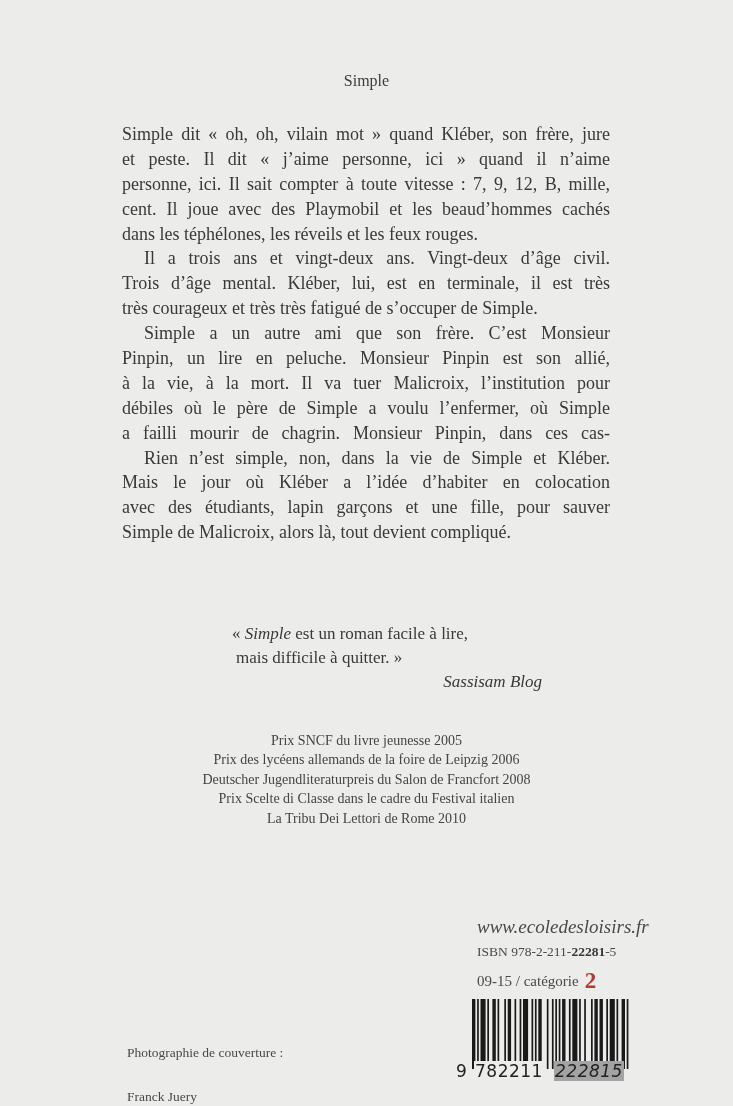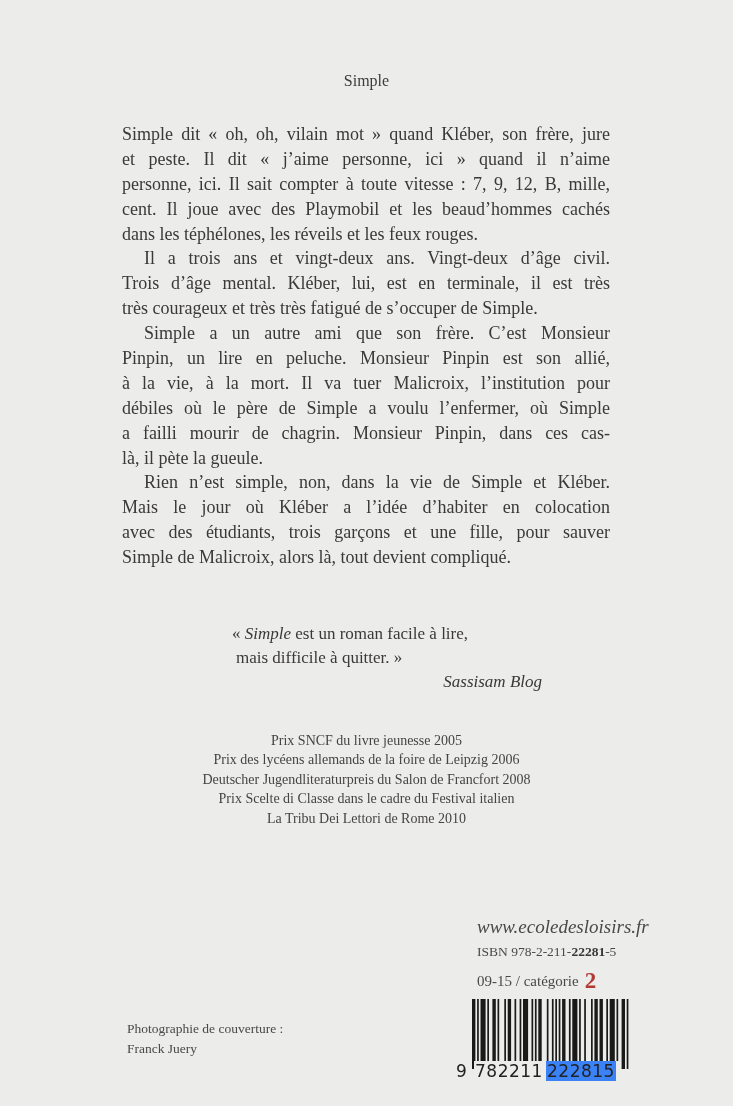--- a/index.html
+++ b/index.html
@@ -125,30 +125,30 @@
       top: 1061px;
       width: 178px;
       font-family: "DejaVu Sans", "Liberation Sans", sans-serif;
       font-size: 17px;
       color: #222;
       letter-spacing: 0.5px;
       white-space: nowrap;
     }
     .barcode-digits .d-first { position: absolute; left: 0; }
     .barcode-digits .d-left { position: absolute; left: 18px; background: #ececea; padding: 0 1px; }
-    .barcode-digits .d-right { position: absolute; left: 90px; background: #3b82f6; padding: 0 1px; }
+    .barcode-digits .d-right { position: absolute; left: 98px; background: #a3a3a3; padding: 0 1px; font-style: italic; }
     .photo-credit {
       position: absolute;
       left: 127px;
       top: 1019px;
       font-size: 13.5px;
       line-height: 20px;
       color: #4a4947;
     }
-    .photo-credit span { display: block; white-space: nowrap; }
+    .photo-credit span { display: block; white-space: nowrap; margin-top: 24px; }
   </style>
 </head>
 <body>
 
 <div class="page">
 
   <div class="title">Simple</div>
 
   <div class="blurb" id="blurb">
       <span class="line">Simple dit « oh, oh, vilain mot » quand Kléber, son frère, jure</span>
@@ -157,24 +157,23 @@
       <span class="line">cent. Il joue avec des Playmobil et les beaud’hommes cachés</span>
       <span class="line last">dans les téphélones, les réveils et les feux rouges.</span>
       <span class="line indent">Il a trois ans et vingt-deux ans. Vingt-deux d’âge civil.</span>
       <span class="line">Trois d’âge mental. Kléber, lui, est en terminale, il est très</span>
       <span class="line last">très courageux et très très fatigué de s’occuper de Simple.</span>
       <span class="line indent">Simple a un autre ami que son frère. C’est Monsieur</span>
       <span class="line">Pinpin, un lire en peluche. Monsieur Pinpin est son allié,</span>
       <span class="line">à la vie, à la mort. Il va tuer Malicroix, l’institution pour</span>
       <span class="line">débiles où le père de Simple a voulu l’enfermer, où Simple</span>
       <span class="line">a failli mourir de chagrin. Monsieur Pinpin, dans ces cas-</span>
-      <span class="line last">là, il pète la gueule.</span>
       <span class="line indent">Rien n’est simple, non, dans la vie de Simple et Kléber.</span>
       <span class="line">Mais le jour où Kléber a l’idée d’habiter en colocation</span>
-      <span class="line">avec des étudiants, trois garçons et une fille, pour sauver</span>
+      <span class="line">avec des étudiants, lapin garçons et une fille, pour sauver</span>
       <span class="line last">Simple de Malicroix, alors là, tout devient compliqué.</span>
     </div>
 
   <div class="quote">
     <span class="qline"><span>« </span><em>Simple</em><span> est un roman facile à lire,</span></span>
     <span class="qline q2">mais difficile à quitter. »</span>
     <span class="source">Sassisam Blog</span>
   </div>
 
   <div class="awards">

